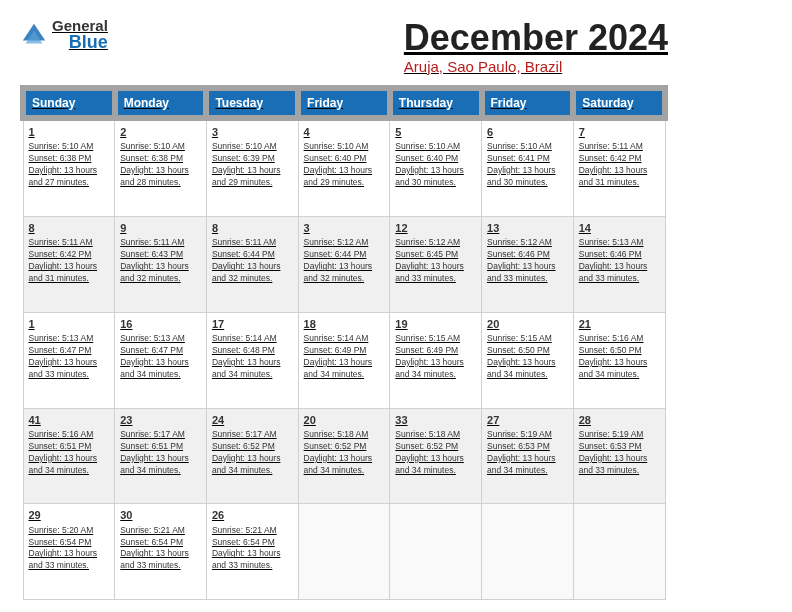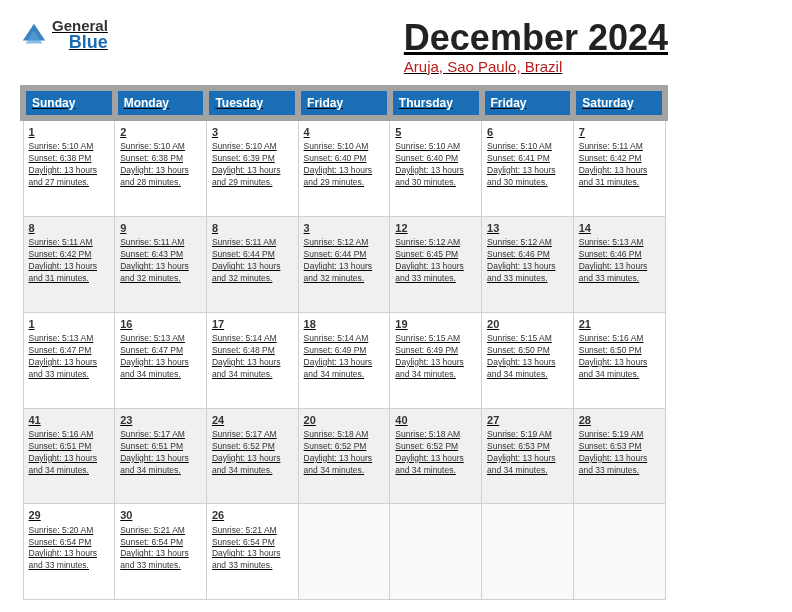--- a/index.html
+++ b/index.html
@@ -245,21 +245,21 @@
             </td>
             <td>
               <span class="day-num">24</span>
               <span style="display: block; line-height: 1.4;">Sunrise: 5:17 AM<br>Sunset: 6:52 PM<br>Daylight: 13 hours<br>and 34 minutes.</span>
             </td>
             <td>
               <span class="day-num">20</span>
               <span style="display: block; line-height: 1.4;">Sunrise: 5:18 AM<br>Sunset: 6:52 PM<br>Daylight: 13 hours<br>and 34 minutes.</span>
             </td>
             <td>
-              <span class="day-num">40</span>
+              <span class="day-num">33</span>
               <span style="display: block; line-height: 1.4;">Sunrise: 5:18 AM<br>Sunset: 6:52 PM<br>Daylight: 13 hours<br>and 34 minutes.</span>
             </td>
             <td>
               <span class="day-num">27</span>
               <span style="display: block; line-height: 1.4;">Sunrise: 5:19 AM<br>Sunset: 6:53 PM<br>Daylight: 13 hours<br>and 34 minutes.</span>
             </td>
             <td>
               <span class="day-num">28</span>
               <span style="display: block; line-height: 1.4;">Sunrise: 5:19 AM<br>Sunset: 6:53 PM<br>Daylight: 13 hours<br>and 33 minutes.</span>
             </td>

